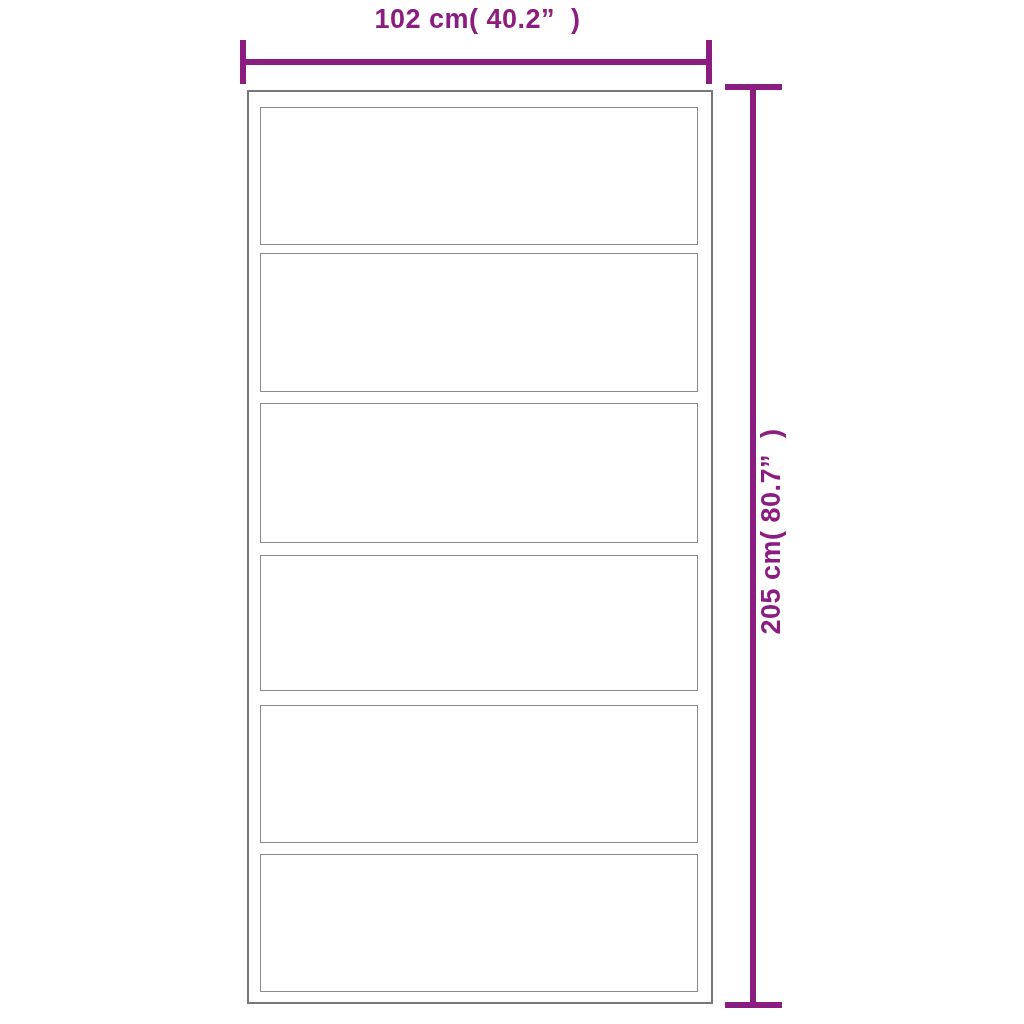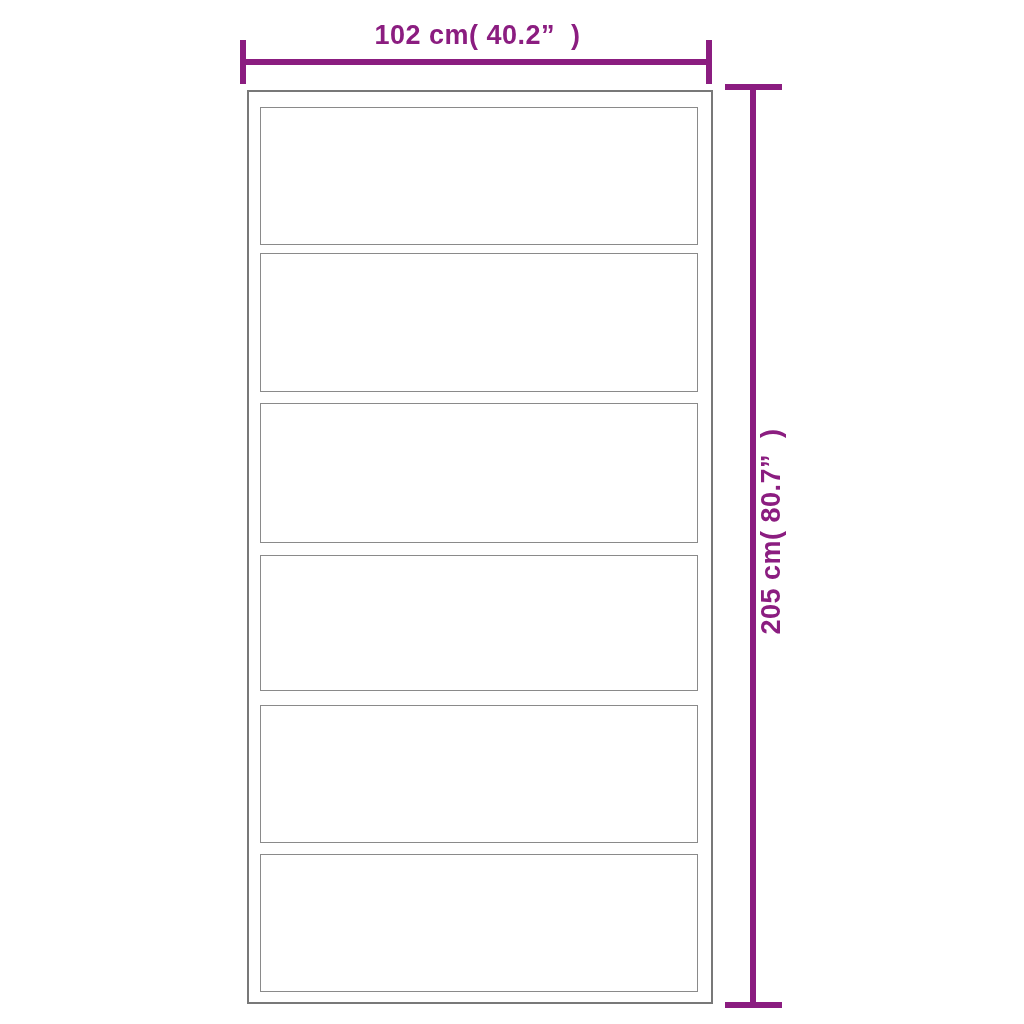--- a/index.html
+++ b/index.html
@@ -45,21 +45,21 @@
   
   .dim { position: absolute; background: #8B1D80; }
 
   
   .w-line  { left: 242px; top: 59px;  width: 469px; height: 6px; }
   .w-tick-l { left: 240px; top: 40px; width: 6px;  height: 44px; }
   .w-tick-r { left: 706px; top: 40px; width: 6px;  height: 44px; }
   .w-label {
     position: absolute;
     left: 243px;
-    top: 20px;
+    top: 4px;
     width: 469px;
     text-align: center;
     color: #8B1D80;
     font-size: 27px;
     font-weight: bold;
     white-space: pre;
     letter-spacing: 0.5px;
   }
 
   

